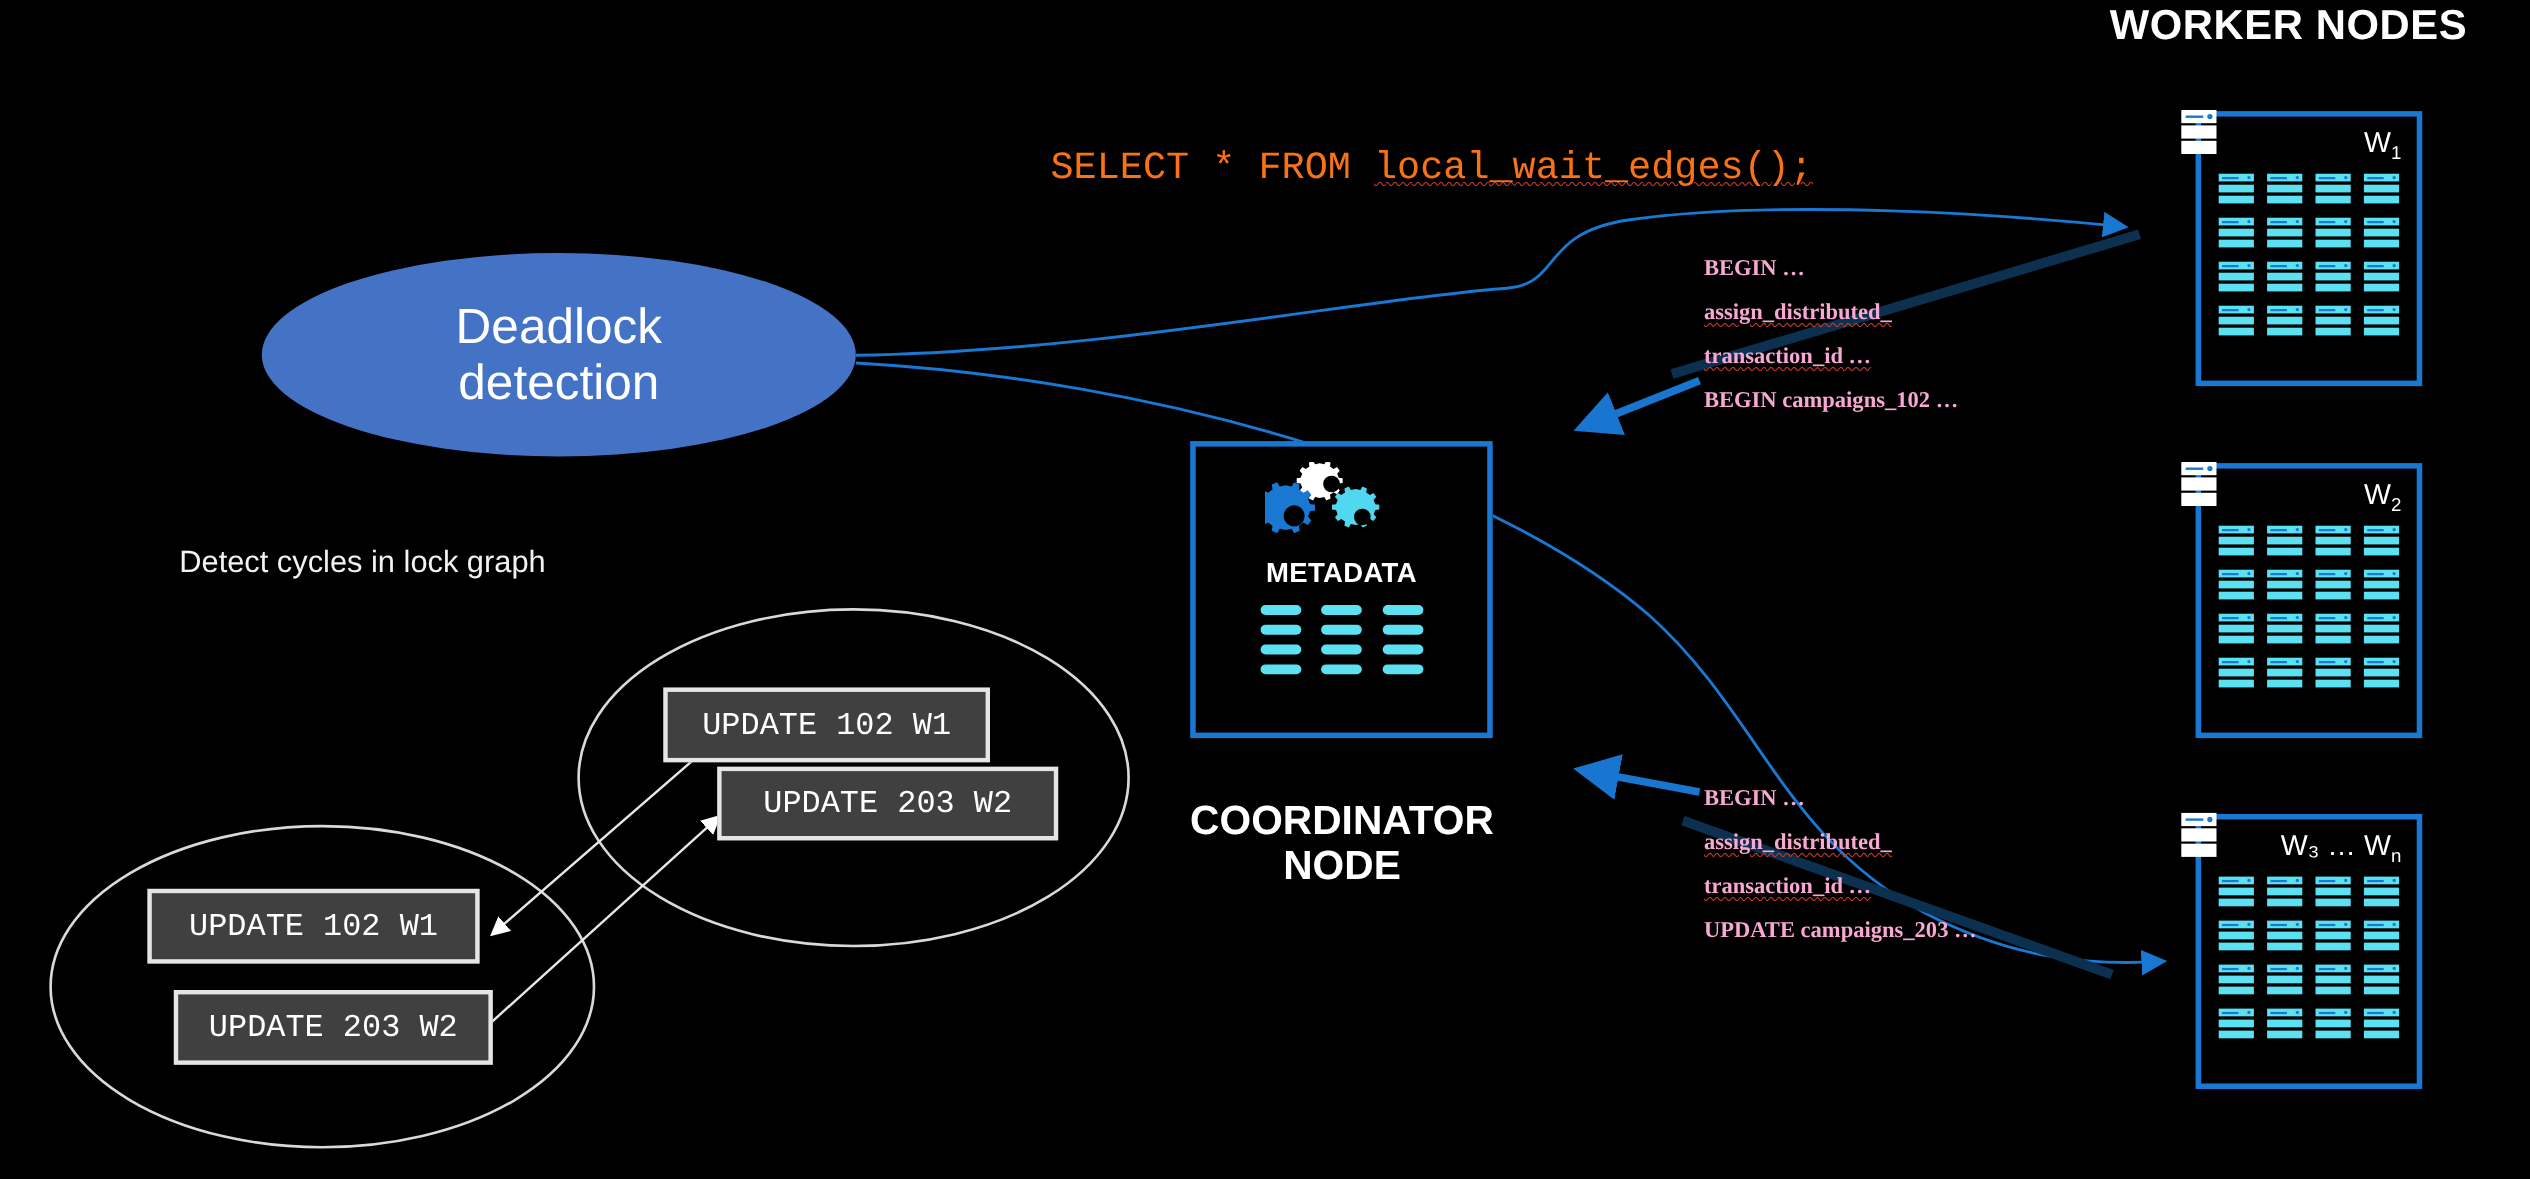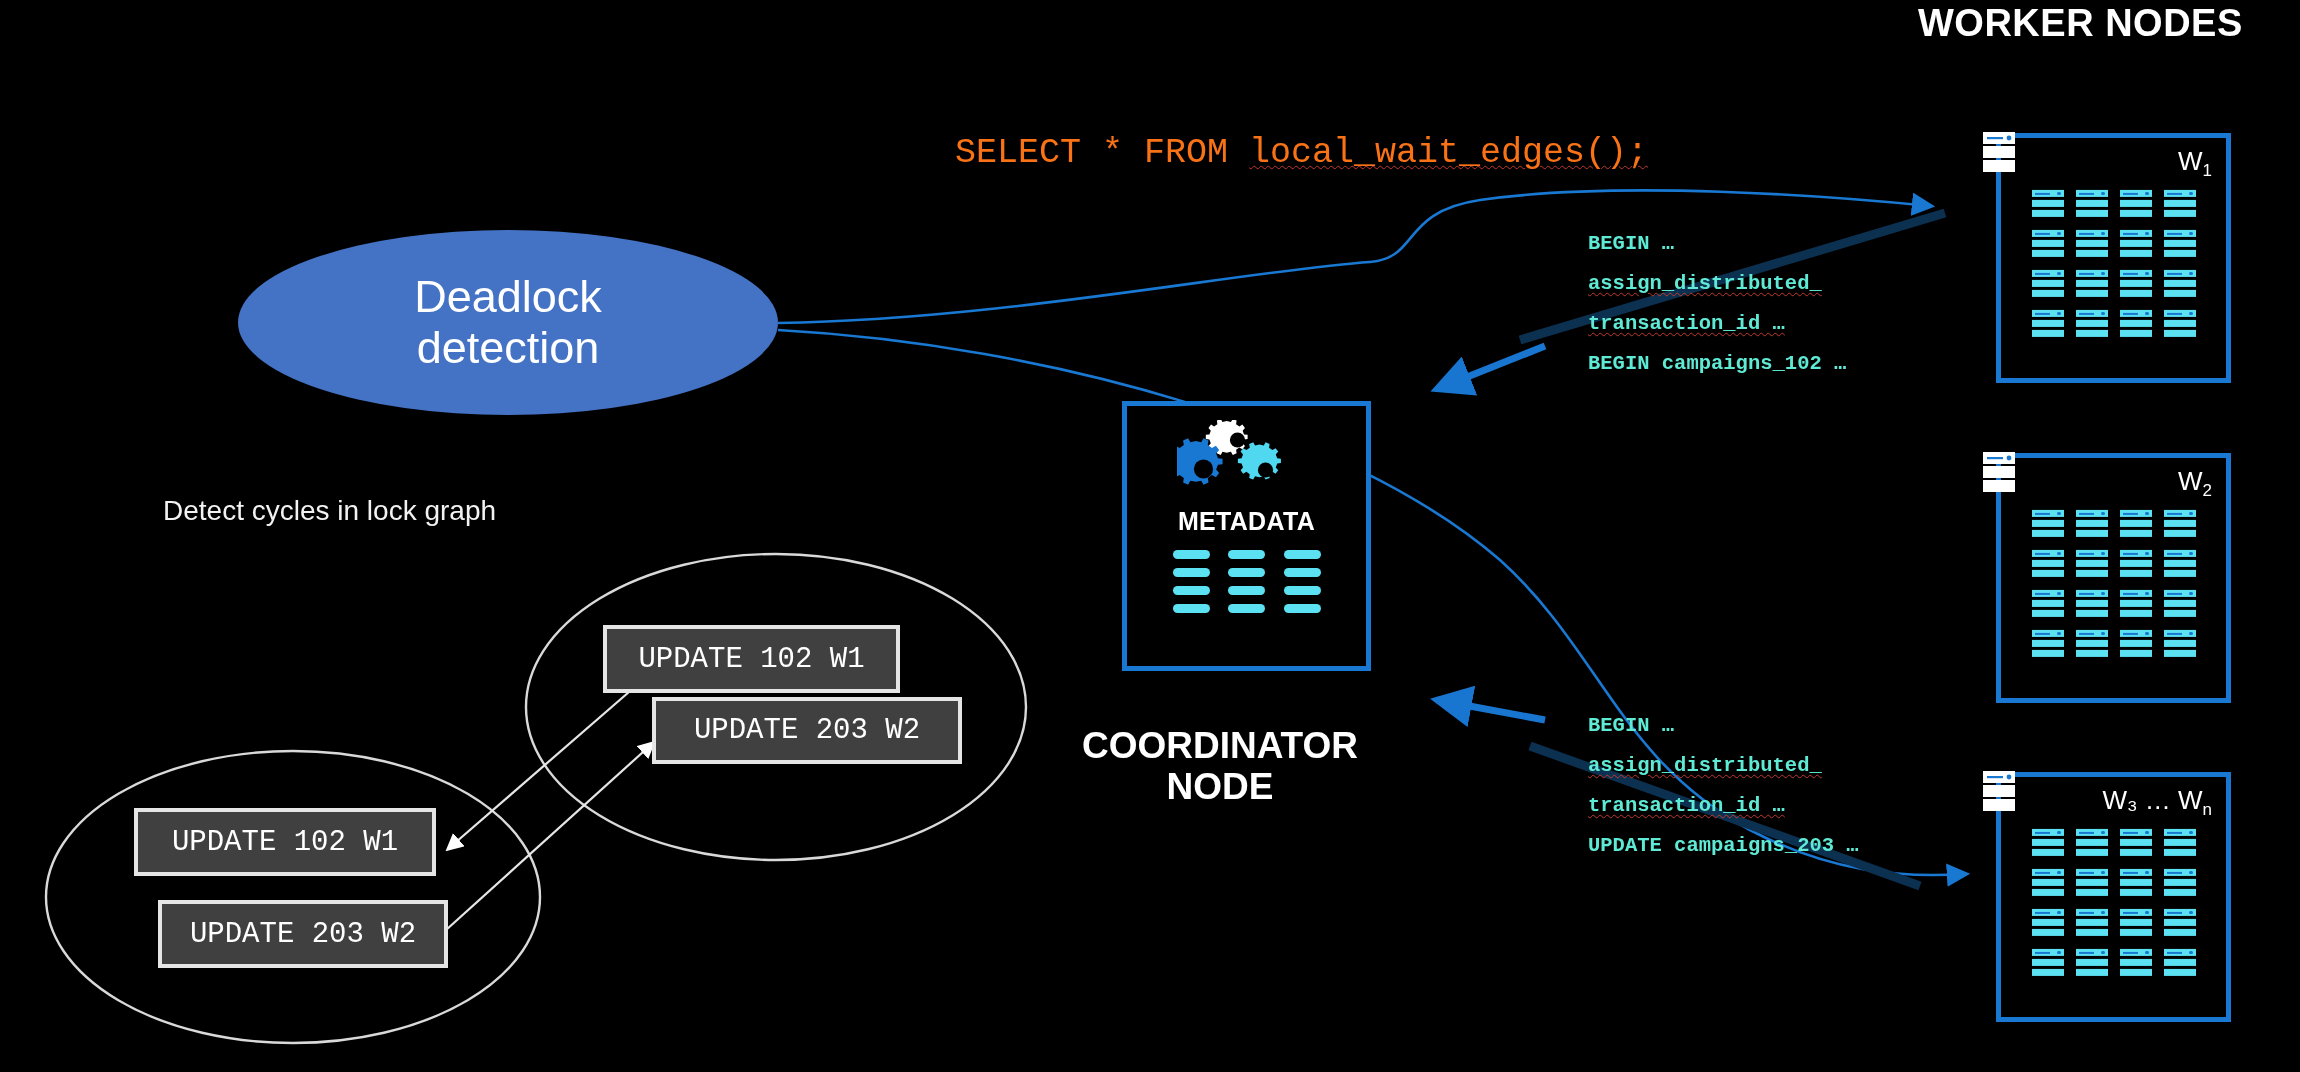--- a/index.html
+++ b/index.html
@@ -43,54 +43,53 @@
     white-space:nowrap; letter-spacing:0px;
   }
   .sp-underline{
     text-decoration:underline; text-decoration-color:#c0392b;
     text-decoration-style:wavy; text-decoration-thickness:1px;
     text-underline-offset:3px;
   }
 
   
   .txn-block{
-    font-family:Liberation Mono, monospace;
-    font-size:20.5px; font-weight:bold; color:#5eead4; line-height:40px;
+    font-family:Liberation Serif, serif;
+    font-size:20.5px; font-weight:bold; color:#f9a8d4; line-height:40px;
     white-space:nowrap;
-    margin-left:39px;
   }
   #txn-block-1{left:1549px; top:224px;}
   #txn-block-2{left:1549px; top:706px;}
   .txn-block .u{
     text-decoration:underline; text-decoration-color:#c0392b;
     text-decoration-style:wavy; text-decoration-thickness:1px;
     text-underline-offset:3px;
   }
 
   
   #coordinator-node{
-    left:1122px; top:401px; width:249px; height:270px;
+    left:1082px; top:401px; width:275px; height:270px;
     border:5px solid #1878D2; box-sizing:border-box; background:#000;
   }
   #metadata-gears{ position:absolute; left:50%; top:14px;
     transform:translateX(-50%); width:140px; height:82px;}
   #metadata-label{
     position:absolute; left:0; right:0; top:101px; text-align:center;
     font-size:25px; font-weight:bold; letter-spacing:.3px; color:#fff;
   }
   #metadata-bars{
     position:absolute; left:50%; top:144px; transform:translateX(-50%);
     width:148px; display:flex; justify-content:space-between;
   }
   #metadata-bars .col{display:flex;flex-direction:column;gap:9px;}
   #metadata-bars .bar{width:37px;height:9px;background:#5BE1F2;border-radius:5px;}
 
   
-  .worker-node{ width:235px; height:250px;
-    border:5px solid #1878D2; box-sizing:border-box; background:#000;margin-top:32px;}
+  .worker-node{ width:206px; height:250px;
+    border:5px solid #1878D2; box-sizing:border-box; background:#000;}
   #worker-node-1{left:1996px; top:101px;}
   #worker-node-2{left:1996px; top:421px;}
   #worker-node-3{left:1996px; top:740px;}
   .worker-label{
     position:absolute; right:14px; top:8px; font-size:26px; color:#fff;
     white-space:nowrap; font-weight:400;
   }
   .worker-label sub{font-size:17px;}
   .rack-badge{
     position:absolute; left:-22px; top:-11px; width:52px; height:52px;

